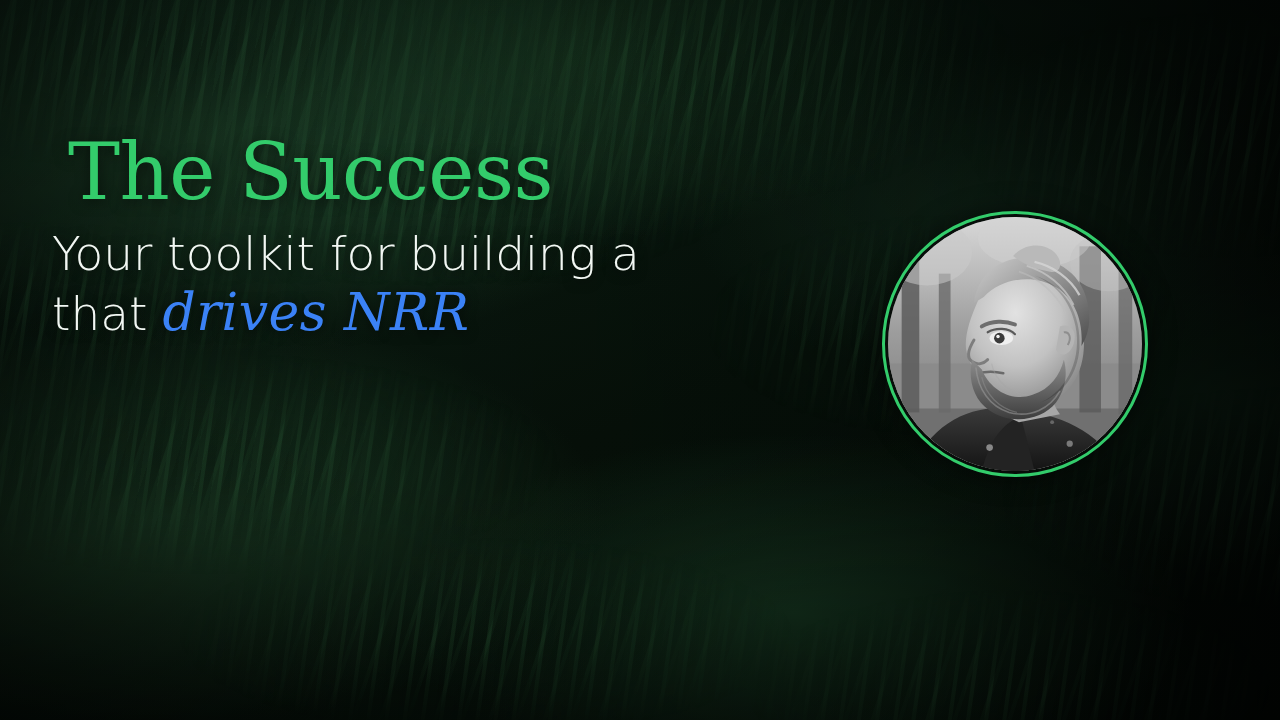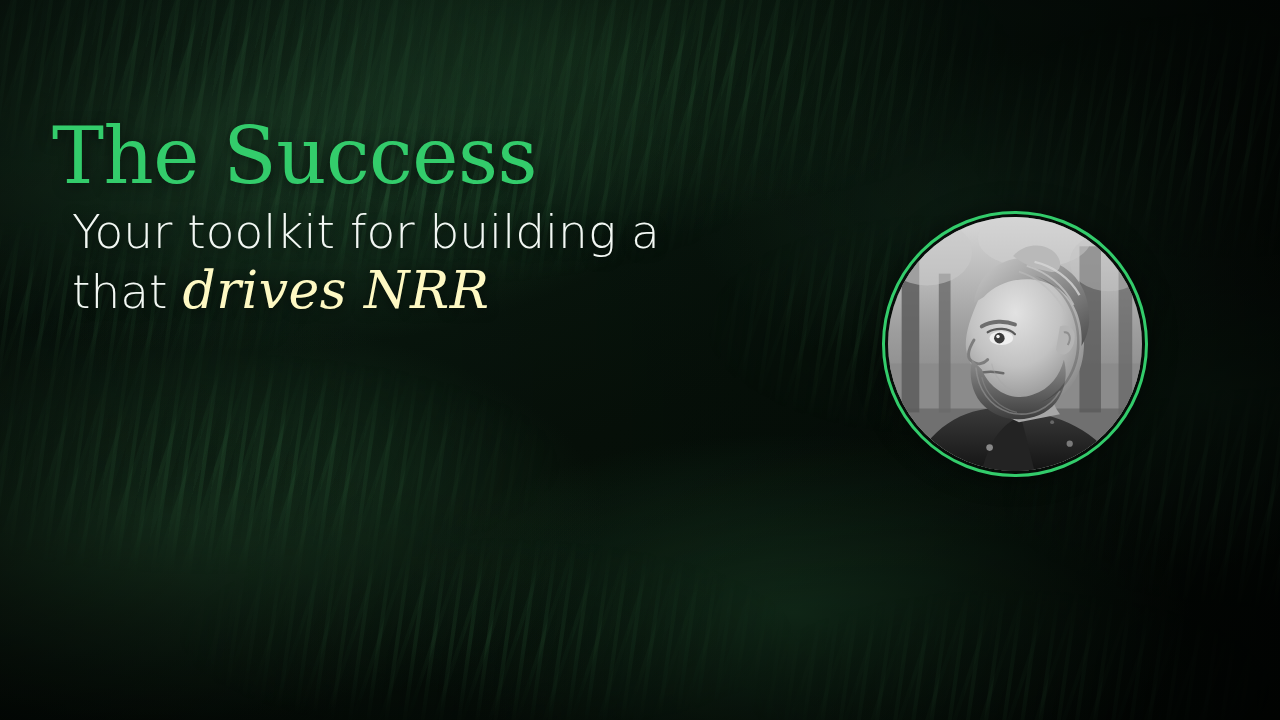--- a/index.html
+++ b/index.html
@@ -77,47 +77,47 @@
   }
 
   
   .content {
     position: absolute;
     left: 52px;
     top: 118px;
     width: 800px;
   }
   .headline {
-    margin: 0;
+    margin: 16px;
     font-family: "DejaVu Serif", "Liberation Serif", serif;
     font-weight: 400;
     font-size: 78px;
     line-height: 0.98;
     letter-spacing: -0.5px;
     color: #33cc6b;
     text-shadow: 0 2px 14px rgba(0,0,0,.55);
   }
   .headline .line { display: block; white-space: nowrap; }
 
   .subhead {
     margin: 10px 0 0 0;
     font-family: "DejaVu Sans", "Liberation Sans", sans-serif;
     font-weight: 300;
     font-size: 47px;
     line-height: 1.18;
     color: #f2f7f3;
     text-shadow: 0 2px 12px rgba(0,0,0,.62);
     max-width: 760px;
   }
-  .subhead .line { display: block; white-space: nowrap; margin-left: 20px; }
+  .subhead .line { display: block; white-space: nowrap; }
   .accent {
     font-family: "DejaVu Serif", "Liberation Serif", serif;
     font-style: italic;
     font-weight: 400;
-    color: #fef9c3;
+    color: #3b82f6;
     font-size: 52px;
     letter-spacing: 0.5px;
   }
 
   
   .avatar {
     position: absolute;
     left: 882px;
     top: 211px;
     width: 266px;

